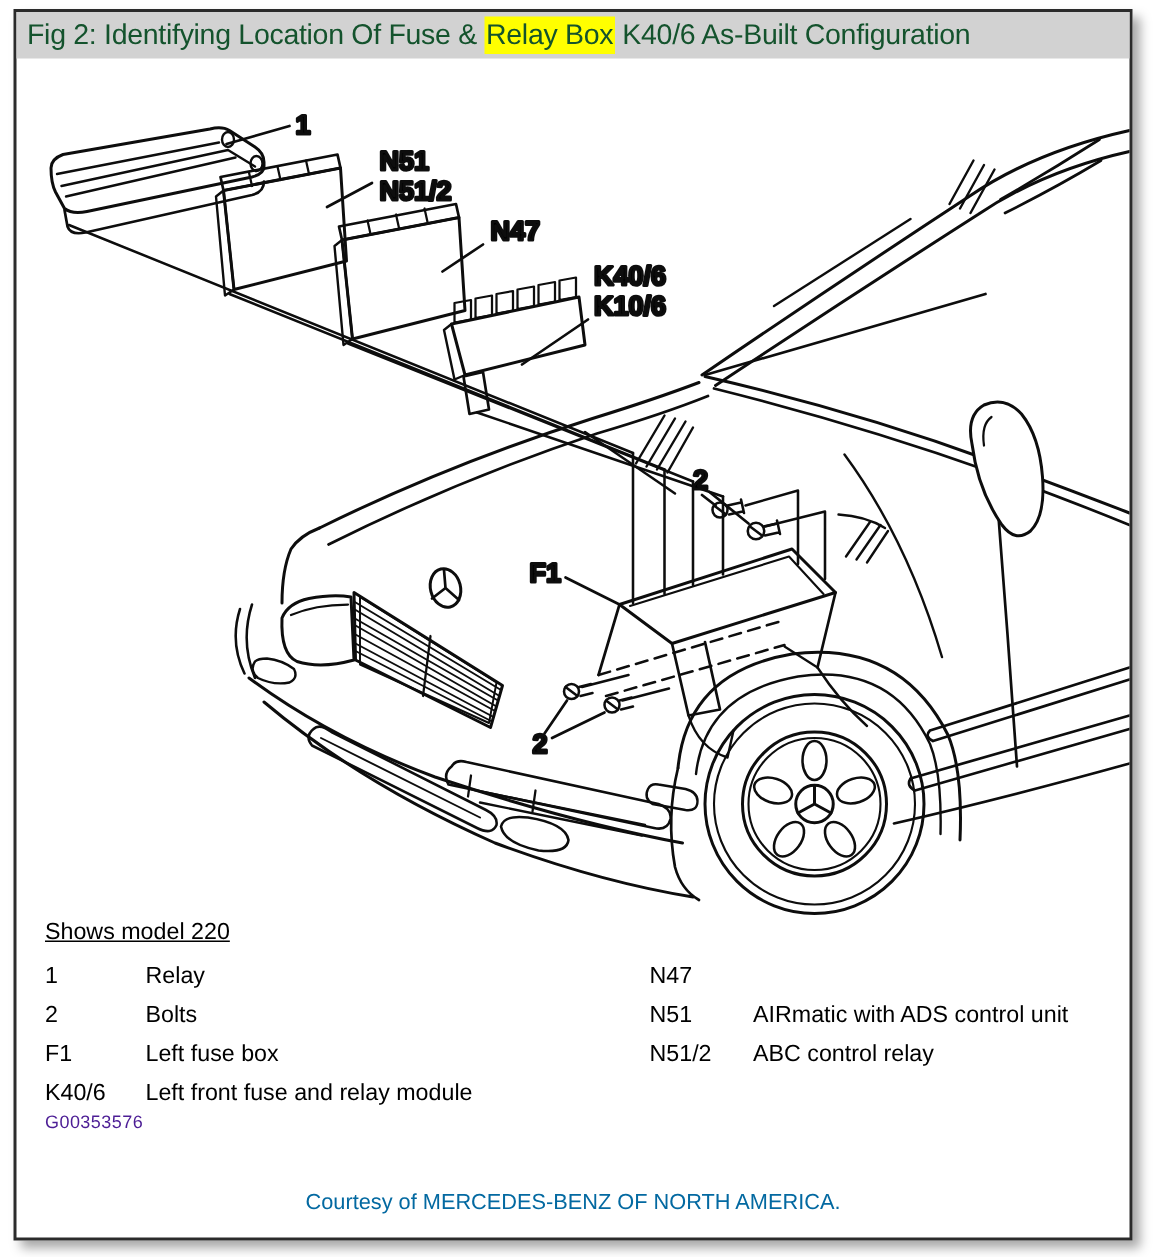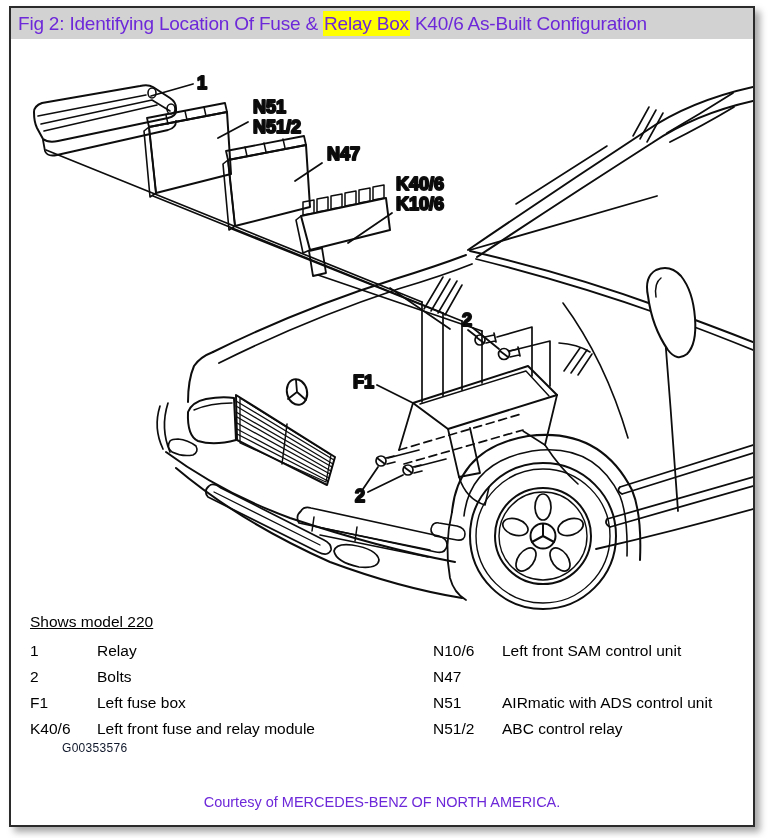--- a/index.html
+++ b/index.html
@@ -3,36 +3,36 @@
 <meta charset="utf-8">
 <style>
   * { margin:0; padding:0; box-sizing:border-box; }
   html,body { width:771px; height:838px; background:#ffffff; font-family:"Liberation Sans", sans-serif; overflow:hidden; }
   .figure-panel {
     position:absolute; left:9px; top:6px; width:746px; height:821px;
     background:#ffffff; border:2px solid #2b2b2b;
     box-shadow:5px 5px 7px rgba(0,0,0,0.35);
   }
   .title-bar {
-    height:31px; background:#d2d2d2; color:#6d28d9;
+    height:31px; background:#d2d2d2; color:#14532d;
     font-size:19px; line-height:31px; padding-left:7px;
     letter-spacing:-0.2px; white-space:nowrap;
   }
   .title-bar .hl { background:#ffff00; padding:2px 1px; }
   .diagram-svg { position:absolute; left:0; top:31px; }
   svg text { font-family:"Liberation Sans", sans-serif; font-weight:bold; font-size:18px; fill:#000; }
   .legend-note { position:absolute; left:19px; top:605px; font-size:15.5px; color:#000;text-decoration:underline; }
   .legend-col { position:absolute; top:630px; font-size:15.5px; color:#000; }
   .legend-col.left  { left:19px; }
   .legend-col.right { left:422px; }
   .legend-row { display:flex; height:26px; align-items:center; }
   .legend-col.left  .code { width:67px; }
   .legend-col.right .code { width:69px; }
-  .figure-id { position:absolute; left:19px; top:733px; font-size:12px; color:#0f172a; letter-spacing:0.3px;margin-left:32px; }
-  .courtesy { position:absolute; left:0; top:786px; width:100%; text-align:center; font-size:14.5px; color:#6d28d9; }
+  .figure-id { position:absolute; left:19px; top:733px; font-size:12px; color:#4c1d95; letter-spacing:0.3px; }
+  .courtesy { position:absolute; left:0; top:786px; width:100%; text-align:center; font-size:14.5px; color:#0369a1; }
 </style>
 </head>
 <body>
 
 <div class="figure-panel">
 
   <div class="title-bar">
     <span>Fig 2: Identifying Location Of Fuse &amp; </span><span class="hl">Relay Box</span><span> K40/6 As-Built Configuration</span>
   </div>
 
@@ -246,24 +246,20 @@
       <span class="desc">Left fuse box</span>
     </div>
     <div class="legend-row">
       <span class="code">K40/6</span>
       <span class="desc">Left front fuse and relay module</span>
     </div>
   </div>
 
   <div class="legend-col right">
     <div class="legend-row">
-      <span class="code">N10/6</span>
-      <span class="desc">Left front SAM control unit</span>
-    </div>
-    <div class="legend-row">
       <span class="code">N47</span>
     </div>
     <div class="legend-row">
       <span class="code">N51</span>
       <span class="desc">AIRmatic with ADS control unit</span>
     </div>
     <div class="legend-row">
       <span class="code">N51/2</span>
       <span class="desc">ABC control relay</span>
     </div>

